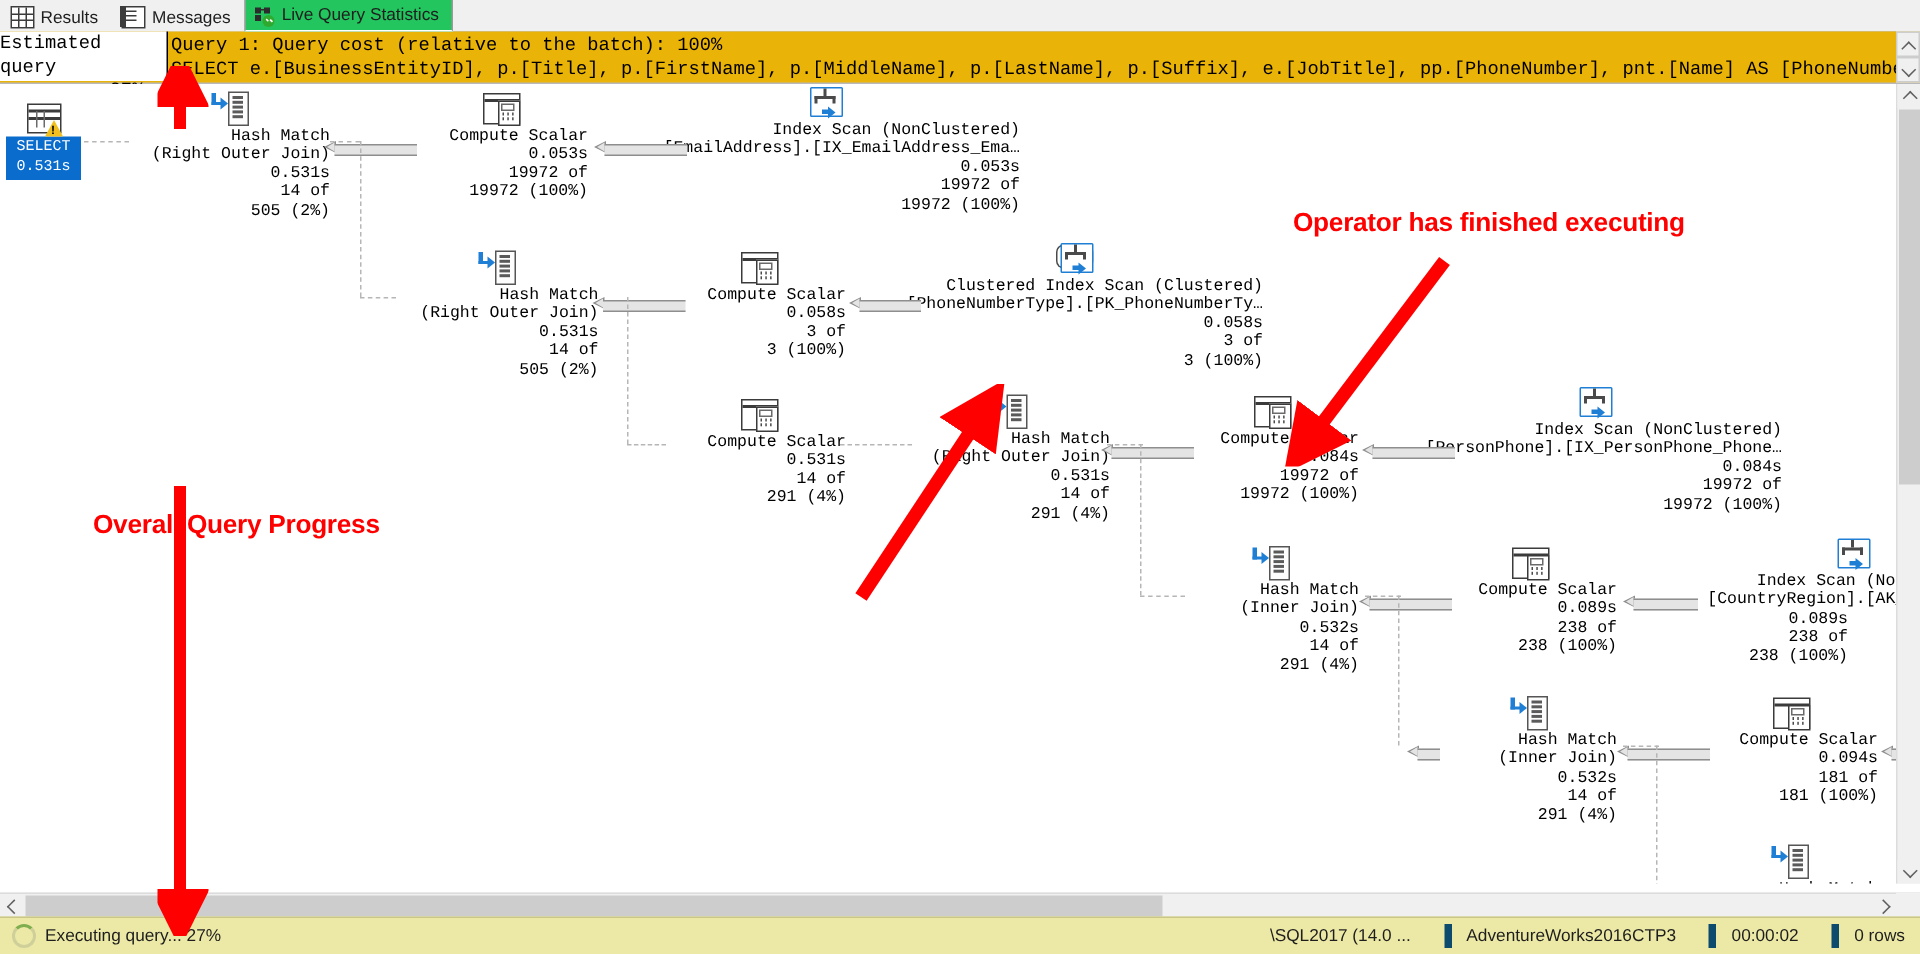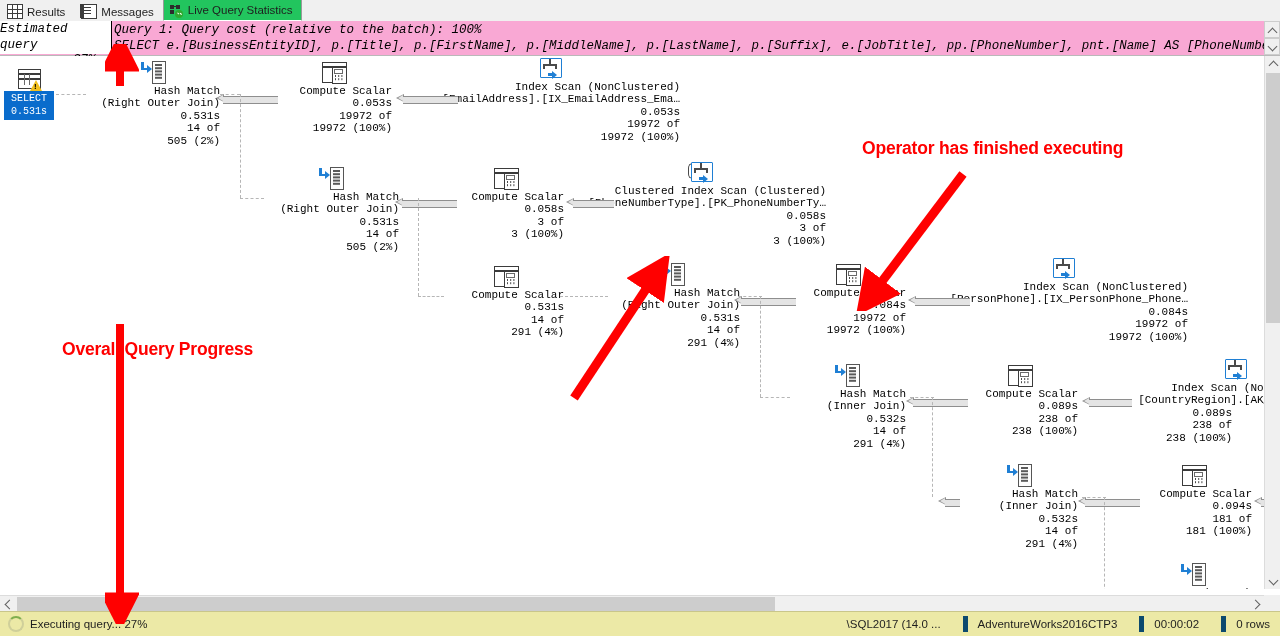--- a/index.html
+++ b/index.html
@@ -48,21 +48,21 @@
             box-shadow:6px 0 0 #2c2c2c,0 5px 0 #2c2c2c;}
   .ic-lqs u{position:absolute;left:4px;top:2.5px;width:3px;height:1.2px;background:#2c2c2c;}
   .ic-lqs b{position:absolute;left:5.5px;top:6px;width:8px;height:8px;border-radius:50%;
             background:#2faa2f;}
   .ic-lqs b:after{content:"";position:absolute;left:1.6px;top:3px;width:2.3px;height:1.4px;
             background:#fff;transform:rotate(45deg);box-shadow:2.2px -1.6px 0 0.1px #fff;}
 
   
   #hdrband{
     position:absolute;left:0;top:21px;width:1280px;height:34px;
-    background:#f9a8d4;border-bottom:1px solid #b9b9b9;font-style:italic;
+    background:#eab308;border-bottom:1px solid #b9b9b9;
   }
   #estbox{
     position:absolute;left:0;top:0;width:112px;height:33px;
     border-right:1px solid #000;background:#fff;
     font-size:12.5px;line-height:15.5px;text-align:left;padding-top:1px;
     box-sizing:border-box;
   }
   #estbox .l2{text-align:center;padding-right:10px;}
   #qtext{
     position:absolute;left:114px;top:0;right:16px;height:33px;overflow:hidden;
@@ -325,21 +325,21 @@
     <div class="nicon ico-cs">
       <span class="outer"></span>
         <span class="calc"></span>
     </div>
     <div class="ntext">Compute Scalar</div>
     <div class="ntext">0.058s</div>
     <div class="ntext">3 of</div>
     <div class="ntext">3 (100%)</div>
   </div>
 
-  <div class="node" style="left:576px;top:104px;width:250px;">
+  <div class="node" style="left:592px;top:104px;width:250px;">
     <div class="nicon ico-scan clustered">
       <span class="par"></span>
         <span class="par2"></span>
       <span class="fr"></span>
         <span class="v1"></span>
         <span class="h1"></span>
         <span class="v2"></span>
         <span class="v3"></span>
       <span class="ar2">
           <i class="a1"></i>

